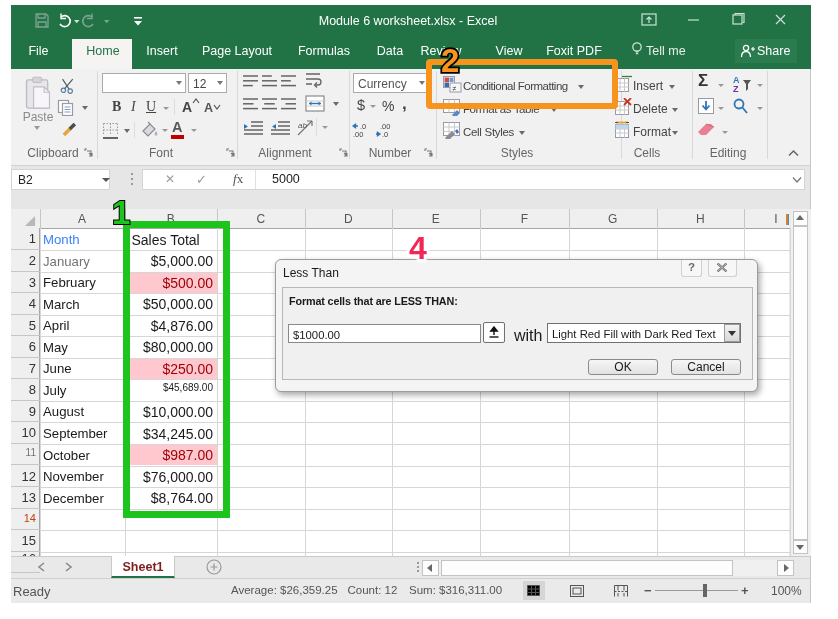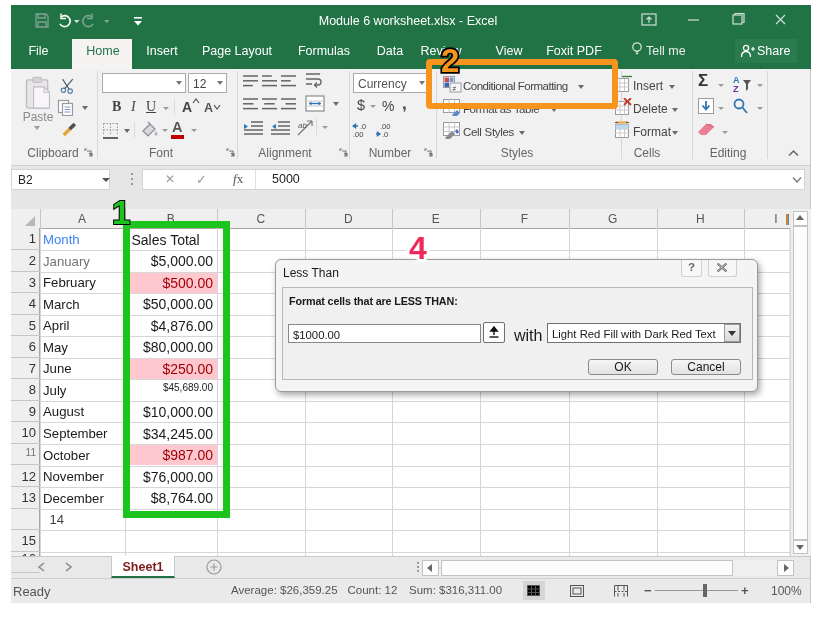--- a/index.html
+++ b/index.html
@@ -401,21 +401,21 @@
 <div class="tx" style="left:36px;top:403.8px;font-size:13px;color:#333;transform:translateX(-100%);">9</div>
 <div class="abs" style="left:11px;top:422.4px;width:28.5px;height:21.55px;border-bottom:1px solid #c6c6c6;"></div>
 <div class="tx" style="left:36px;top:425.4px;font-size:13px;color:#333;transform:translateX(-100%);">10</div>
 <div class="abs" style="left:11px;top:443.9px;width:28.5px;height:21.55px;border-bottom:1px solid #c6c6c6;"></div>
 <div class="tx" style="left:36px;top:446.9px;font-size:10px;color:#737373;transform:translateX(-100%);">11</div>
 <div class="abs" style="left:11px;top:465.5px;width:28.5px;height:21.55px;border-bottom:1px solid #c6c6c6;"></div>
 <div class="tx" style="left:36px;top:468.5px;font-size:13px;color:#333;transform:translateX(-100%);">12</div>
 <div class="abs" style="left:11px;top:487.0px;width:28.5px;height:21.55px;border-bottom:1px solid #c6c6c6;"></div>
 <div class="tx" style="left:36px;top:490.0px;font-size:13px;color:#333;transform:translateX(-100%);">13</div>
 <div class="abs" style="left:11px;top:508.6px;width:28.5px;height:21.55px;border-bottom:1px solid #c6c6c6;"></div>
-<div class="tx" style="left:36px;top:511.6px;font-size:13px;color:#404040;transform:translateX(-100%);margin-left:28px;">14</div>
+<div class="tx" style="left:36px;top:511.6px;font-size:11px;color:#c2410c;transform:translateX(-100%);">14</div>
 <div class="abs" style="left:11px;top:530.1px;width:28.5px;height:21.55px;border-bottom:1px solid #c6c6c6;"></div>
 <div class="tx" style="left:36px;top:533.1px;font-size:13px;color:#333;transform:translateX(-100%);">15</div>
 <div class="abs" style="left:11px;top:551.6px;width:28.5px;height:21.55px;border-bottom:1px solid #c6c6c6;"></div>
 <div class="abs" style="left:11px;top:551.6px;width:28px;height:4.4px;overflow:hidden;">
     <div class="tx" style="left:25px;top:-1px;font-size:13px;color:#333;transform:translateX(-100%);">16</div>
   </div>
 <div class="abs" style="left:39.5px;top:228.4px;width:1px;height:327.6px;background:#d6d6d6;"></div>
 <div class="abs" style="left:124.5px;top:228.4px;width:1px;height:327.6px;background:#d6d6d6;"></div>
 <div class="abs" style="left:216.9px;top:228.4px;width:1px;height:327.6px;background:#d6d6d6;"></div>
 <div class="abs" style="left:305px;top:228.4px;width:1px;height:327.6px;background:#d6d6d6;"></div>

